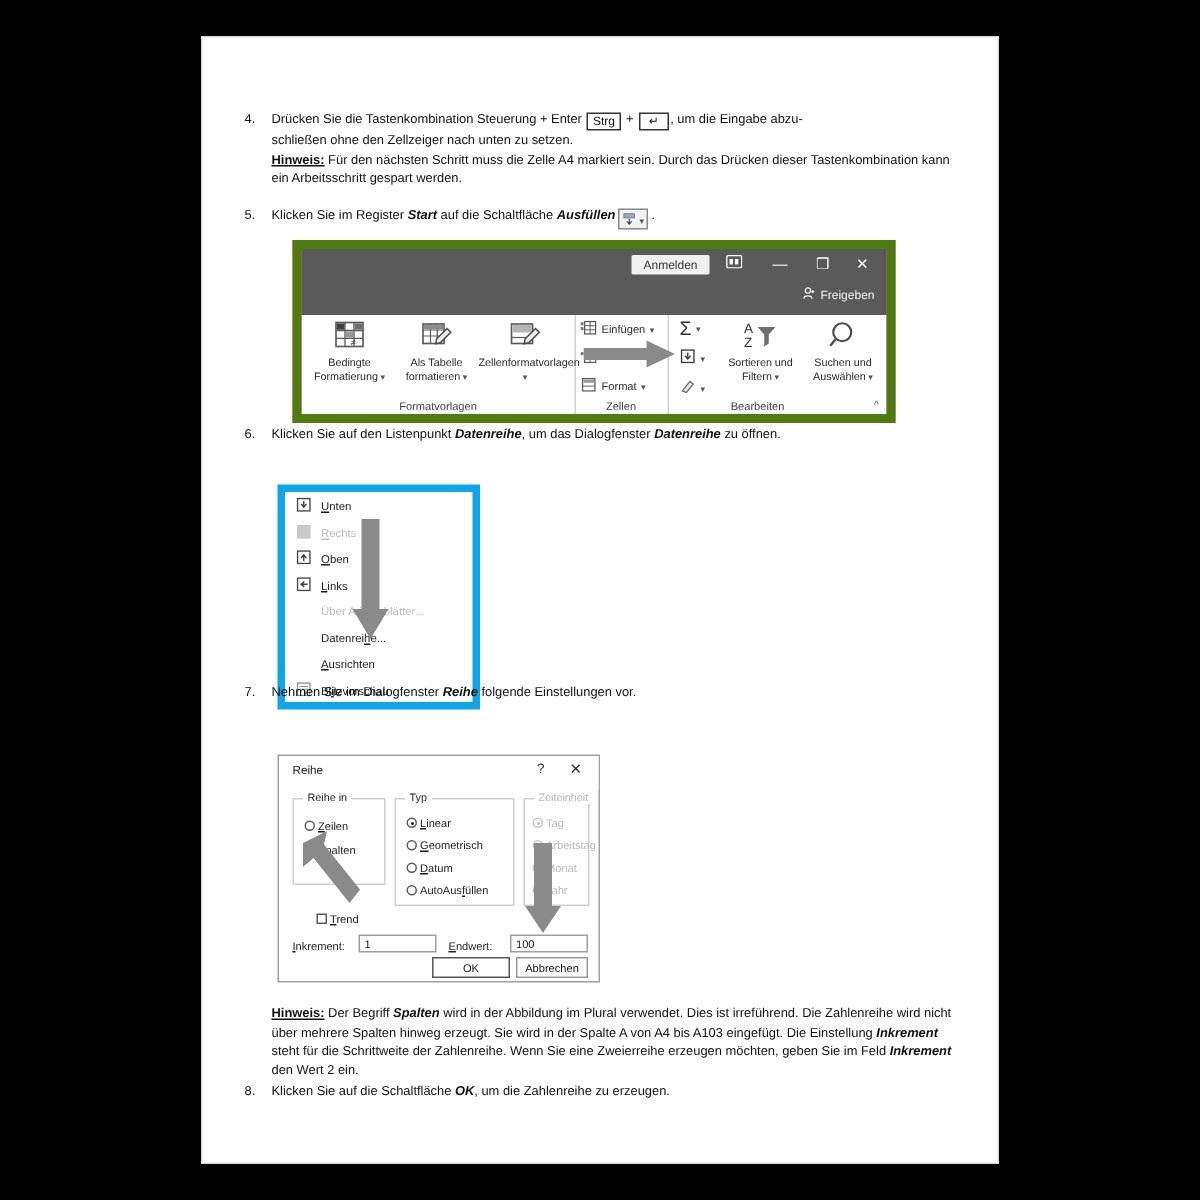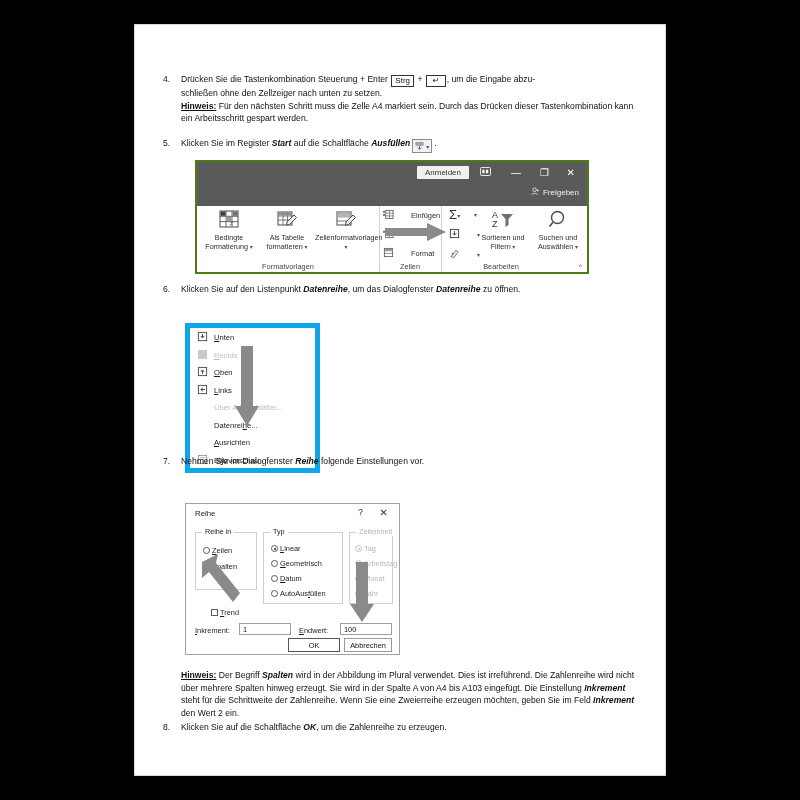--- a/index.html
+++ b/index.html
@@ -43,21 +43,21 @@
     font-size:8px;line-height:10px;vertical-align:-1px;background:#fff;margin:0 1px;
   }
   .fillbtn{
     display:inline-block;border:1px solid #8a8a8a;background:#f2f2f2;
     padding:0 2px;vertical-align:-3px;margin:0 2px;height:12px;
   }
   .fillbtn svg{vertical-align:middle;}
   
   .ribbon{
     position:absolute;left:60px;top:135px;width:390px;height:110px;
-    background:#ec4899;border:2px solid #4d7c0f;overflow:hidden;
+    background:#ec4899;border:6px solid #4d7c0f;overflow:hidden;
   }
   .rb-title{
     position:absolute;left:0;top:0;width:100%;height:22px;background:#5a5a5a;
   }
   .rb-sub{
     position:absolute;left:0;top:22px;width:100%;height:22px;background:#5a5a5a;
   }
   .anmelden{
     position:absolute;right:118px;top:4px;background:#f0f0f0;color:#333;
     font-size:8px;line-height:13px;padding:0 8px;border-radius:1px;
@@ -75,21 +75,21 @@
   .glabel{
     position:absolute;bottom:1px;width:100%;text-align:center;
     font-size:7.4px;color:#444;
   }
   .bigbtn{
     position:absolute;top:2px;text-align:center;width:56px;
     font-size:7.2px;color:#2b2b2b;line-height:8.6px;
   }
   .bigbtn .ico{display:block;height:26px;}
   .smallrow{
-    position:absolute;display:flex;align-items:center;gap:17px;
+    position:absolute;display:flex;align-items:center;gap:3px;
     font-size:7.4px;color:#2b2b2b;
   }
   .caret{font-size:6px;color:#555;}
   
   .arrow-r{position:absolute;}
   
   .menu{
     position:absolute;left:50px;top:298px;width:125px;height:140px;
     background:#fff;border:5px solid #0ea5e9;
   }

